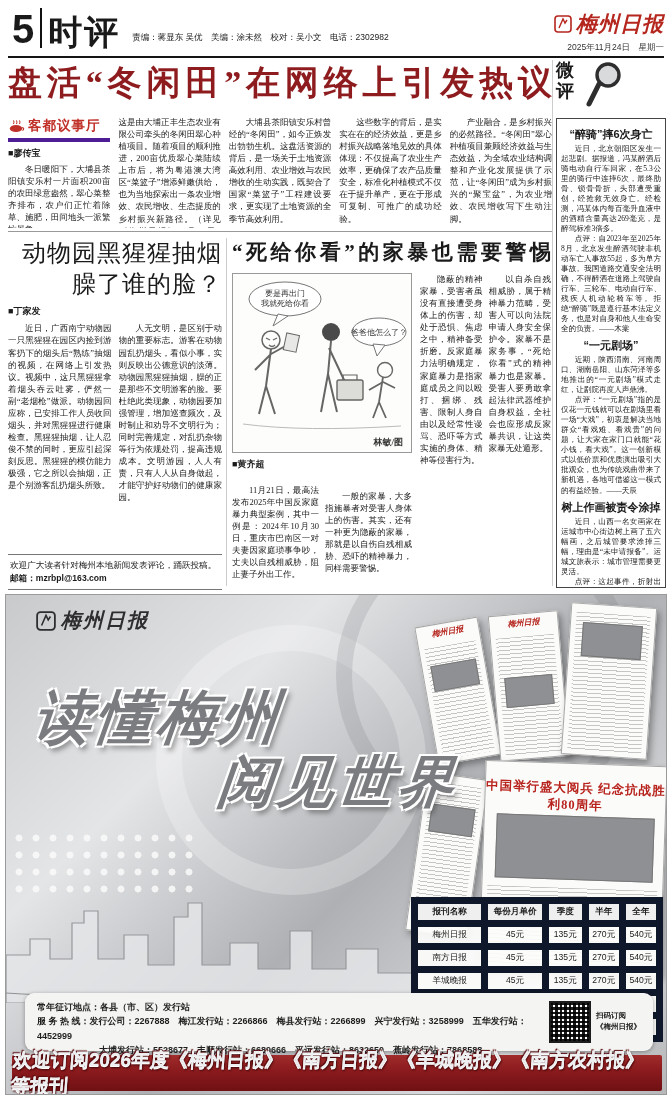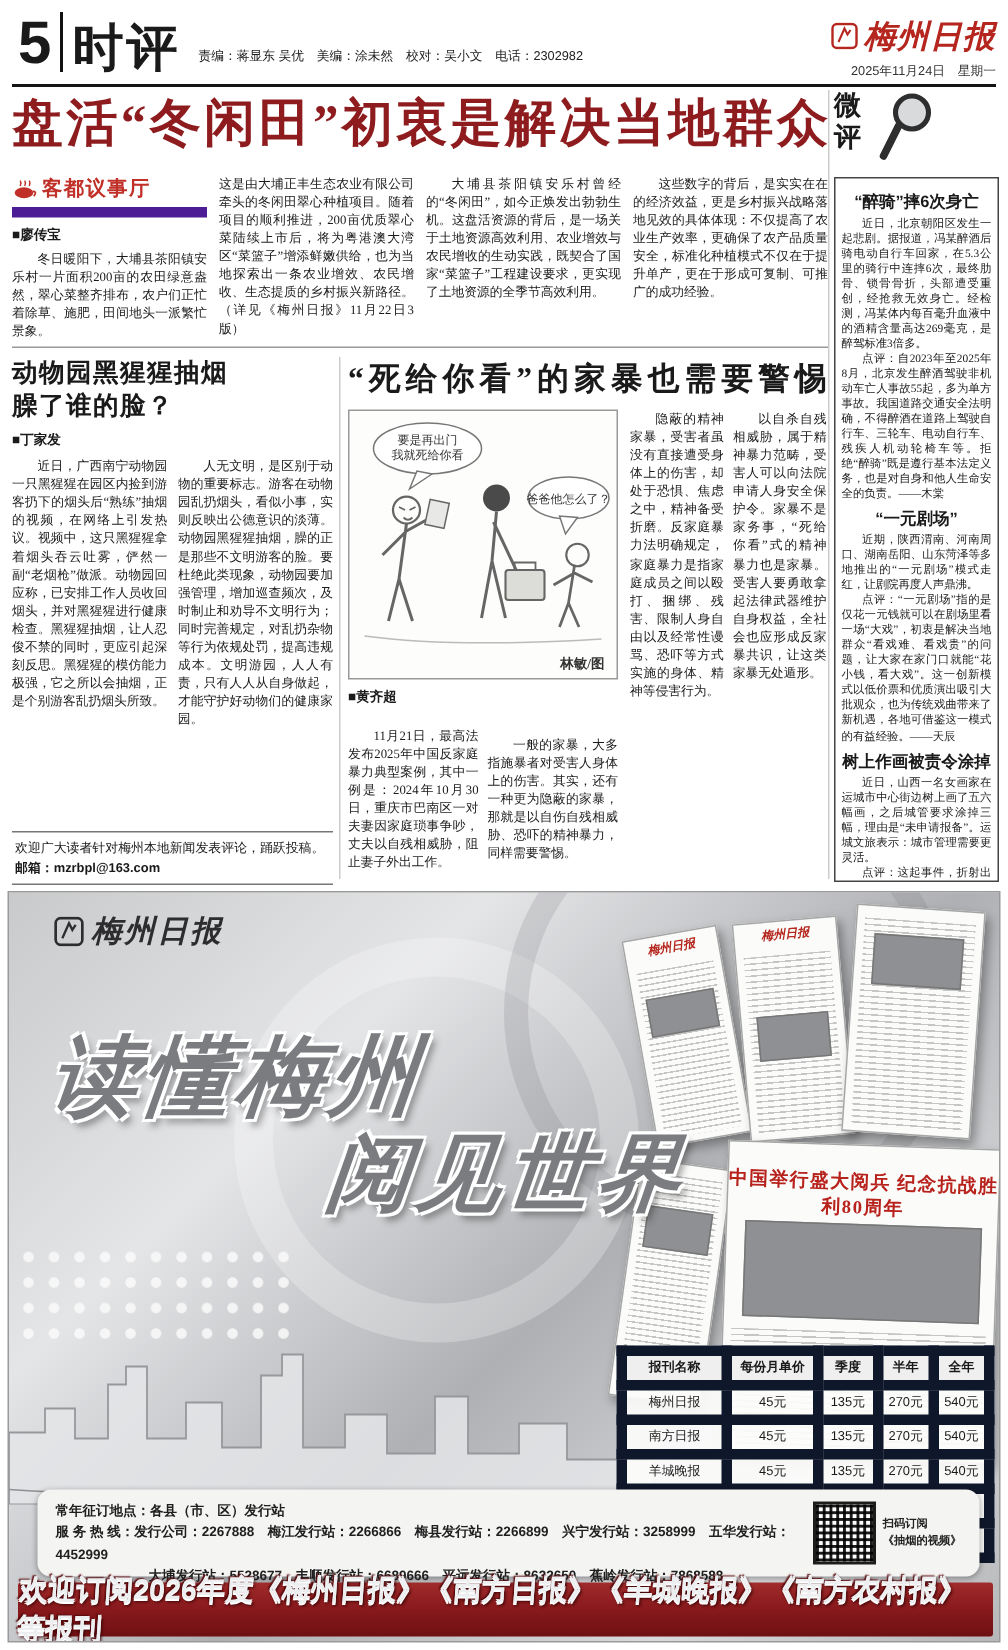--- a/index.html
+++ b/index.html
@@ -19,28 +19,28 @@
   .mast-name { font-size:21px; font-weight:bold; font-style:italic; color:#b5261e; letter-spacing:1px; }
   .issue-date { font-size:8.5px; color:#333; margin-top:4px; font-family:"Liberation Sans",sans-serif; }
   .hdr-rule { position:absolute; left:8px; top:56px; width:656px; border-top:2.5px solid #141414; }
 
   
   .headline { position:absolute; left:8px; top:64px; width:544px; font-size:34px; font-weight:900; color:#8e1c1e;
               letter-spacing:0; text-align:justify; text-align-last:justify; line-height:1.1; }
   .a1cols { position:absolute; left:8px; top:116px; width:544px; height:112px; display:flex; gap:8px; overflow:hidden; }
   .acol { flex:1; font-size:8.5px; line-height:1.42; text-align:justify; overflow:hidden; }
   .acol.indent { text-indent:2em; }
-  .kd-logo { display:flex; align-items:center; gap:3px; border-bottom:7px solid #4c1d95; padding-bottom:3px; }
+  .kd-logo { display:flex; align-items:center; gap:3px; border-bottom:4px solid #4c1d95; padding-bottom:3px; }
   .kd-label { color:#c03028; font-weight:bold; font-size:13.5px; font-family:"Liberation Sans",sans-serif; letter-spacing:1px; }
   .byline { font-size:9px; font-weight:bold; margin:5px 0 3px; font-family:"Liberation Sans",sans-serif; }
   .hdiv1 { position:absolute; left:8px; top:231px; width:544px; border-top:1px solid #999; }
 
   
   .art2 { position:absolute; left:8px; top:238px; width:214px; }
-  .art2 h2 { font-size:17px; font-weight:700; line-height:1.3; letter-spacing:1px; }
+  .art2 h2 { font-size:24px; font-weight:400; line-height:1.3; letter-spacing:1px;text-align:right; }
   .art2-cols { display:flex; gap:7px; height:232px; overflow:hidden; margin-top:4px; }
   .art2-cols .acol { text-indent:2em; }
   .notice { position:absolute; left:8px; top:554px; width:214px; border-top:1px solid #777; border-bottom:1px solid #777;
             padding:4px 2px; font-size:8.6px; line-height:1.5; }
   .notice b { font-family:"Liberation Sans",sans-serif; }
 
   .vdiv1 { position:absolute; left:226px; top:238px; height:348px; border-left:1px solid #ccc; }
   .vdiv2 { position:absolute; left:552px; top:60px; height:526px; border-left:1px solid #ccc; }
 
   
@@ -125,37 +125,38 @@
           <rect x="1" y="1" width="16" height="16" rx="3" fill="none" stroke="#b5261e" stroke-width="1.6"></rect>
           <path d="M5 13 L9 4 L11 8 L13 5" fill="none" stroke="#b5261e" stroke-width="1.4"></path>
         </svg>
         <span class="mast-name">梅州日报</span>
       </div>
       <div class="issue-date">2025年11月24日　星期一</div>
     </div>
   </div>
   <div class="hdr-rule"></div>
 
-  <h1 class="headline">盘活“冬闲田”初衷是解决当地群众</h1>
+  <h1 class="headline">盘活“冬闲田”在网络上引发热议</h1>
   <div class="a1cols">
     <div class="acol">
       <div class="kd-logo">
         <svg width="17" height="17" viewBox="0 0 17 17">
           <ellipse cx="8" cy="11.5" rx="6.2" ry="3.6" fill="#c03028"></ellipse>
           <path d="M14 10.5 q3 0.5 0.5 3.2" fill="none" stroke="#c03028" stroke-width="1.2"></path>
           <path d="M5.5 7 q1-2 0-3.6 M8.5 7 q1-2 0-3.6 M11.5 7 q1-2 0-3.6" fill="none" stroke="#c03028" stroke-width="1"></path>
         </svg>
         <span class="kd-label">客都议事厅</span>
       </div>
       <div class="byline">■廖传宝</div>
       <div class="indent" style="text-indent:2em">冬日暖阳下，大埔县茶阳镇安乐村一片面积200亩的农田绿意盎然，翠心菜整齐排布，农户们正忙着除草、施肥，田间地头一派繁忙景象。</div>
     </div>
     <div class="acol">这是由大埔正丰生态农业有限公司牵头的冬闲田翠心种植项目。随着项目的顺利推进，200亩优质翠心菜陆续上市后，将为粤港澳大湾区“菜篮子”增添鲜嫩供给，也为当地探索出一条农业增效、农民增收、生态提质的乡村振兴新路径。（详见《梅州日报》11月22日3版）</div>
     <div class="acol indent">大埔县茶阳镇安乐村曾经的“冬闲田”，如今正焕发出勃勃生机。这盘活资源的背后，是一场关于土地资源高效利用、农业增效与农民增收的生动实践，既契合了国家“菜篮子”工程建设要求，更实现了土地资源的全季节高效利用。</div>
     <div class="acol indent">这些数字的背后，是实实在在的经济效益，更是乡村振兴战略落地见效的具体体现：不仅提高了农业生产效率，更确保了农产品质量安全，标准化种植模式不仅在于提升单产，更在于形成可复制、可推广的成功经验。</div>
+    <div class="acol indent">产业融合，是乡村振兴的必然路径。“冬闲田”翠心种植项目兼顾经济效益与生态效益，为全域农业结构调整和产业化发展提供了示范，让“冬闲田”成为乡村振兴的“聚宝盆”，为农业增效、农民增收写下生动注脚。</div>
   </div>
   <div class="hdiv1"></div>
 
   <div class="art2">
     <h2>
       <span>动物园黑猩猩抽烟</span><br>
       <span>臊了谁的脸？</span>
     </h2>
     <div class="byline">■丁家发</div>
     <div class="art2-cols">
@@ -346,21 +347,21 @@
     <div class="strip">
       <div class="strip-lines">
         <div>常年征订地点：各县（市、区）发行站</div>
         <div>服 务 热 线：发行公司：2267888　梅江发行站：2266866　梅县发行站：2266899　兴宁发行站：3258999　五华发行站：4452999</div>
         <div class="strip-l3">大埔发行站：5528677　丰顺发行站：6689666　平远发行站：8632650　蕉岭发行站：7868588</div>
       </div>
       <div class="qr-wrap">
         <div class="qr"></div>
         <div class="qr-cap">
           <div>扫码订阅</div>
-          <div>《抽烟的视频》</div>
+          <div>《梅州日报》</div>
         </div>
       </div>
     </div>
 
     <div class="banner">
       <span>欢迎订阅2026年度《梅州日报》《南方日报》《羊城晚报》《南方农村报》等报刊</span>
     </div>
   </div>
 
 </div>

